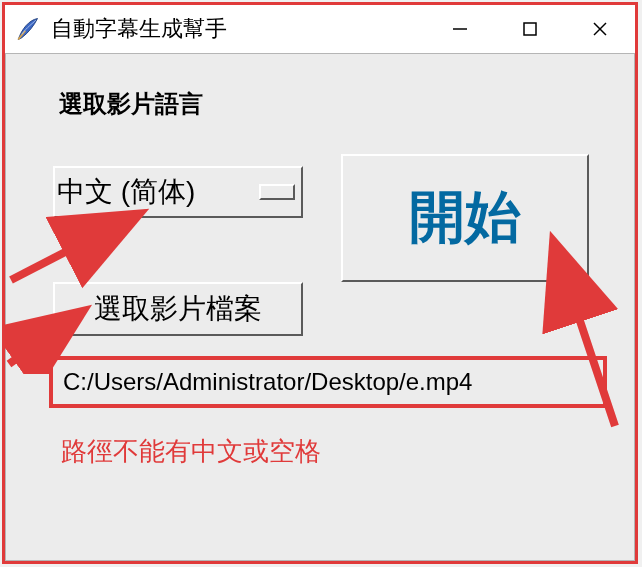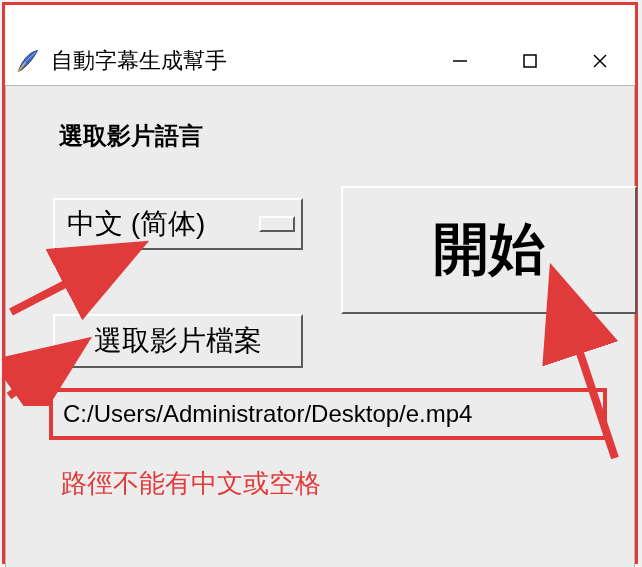--- a/index.html
+++ b/index.html
@@ -19,21 +19,20 @@
       background: #fff;
       padding: 0;
     }
     .titlebar {
       height: 48px;
       background: #fff;
       display: flex;
       align-items: center;
       border-bottom: 0px;
       padding-left: 8px;
-      margin-top: 32px;
     }
     .tk-icon {
       width: 28px; height: 28px;
       display: inline-block;
       margin-right: 10px;
       position: relative;
     }
     .title-text {
       font-size: 22px;
       color: #000;
@@ -78,52 +77,52 @@
       left: 48px;
       width: 250px;
       height: 52px;
       background: #ececec;
       border-top: 2px solid #fff;
       border-left: 2px solid #fff;
       border-right: 2px solid #5a5a5a;
       border-bottom: 2px solid #5a5a5a;
       display: flex;
       align-items: center;
-      padding-left: 12px;
+      padding-left: 2px;
       font-size: 28px;
       color: #000;
     }
     .dropdown .dd-text { flex: 1; }
     .dropdown .dd-arrow {
       width: 36px;
       height: 16px;
       border-top: 2px solid #fff;
       border-left: 2px solid #fff;
       border-right: 2px solid #5a5a5a;
       border-bottom: 2px solid #5a5a5a;
       margin-right: 6px;
       background: #ececec;
     }
     .start-btn {
       position: absolute;
       top: 100px;
       left: 336px;
-      width: 296px;
+      width: 248px;
       height: 128px;
       background: #ececec;
       border-top: 2px solid #fff;
       border-left: 2px solid #fff;
       border-right: 2px solid #5a5a5a;
       border-bottom: 2px solid #5a5a5a;
       display: flex;
       align-items: center;
       justify-content: center;
       font-size: 56px;
       font-weight: bold;
-      color: #000000;
+      color: #0369a1;
     }
     .file-btn {
       position: absolute;
       top: 228px;
       left: 48px;
       width: 250px;
       height: 54px;
       background: #ececec;
       border-top: 2px solid #fff;
       border-left: 2px solid #fff;

